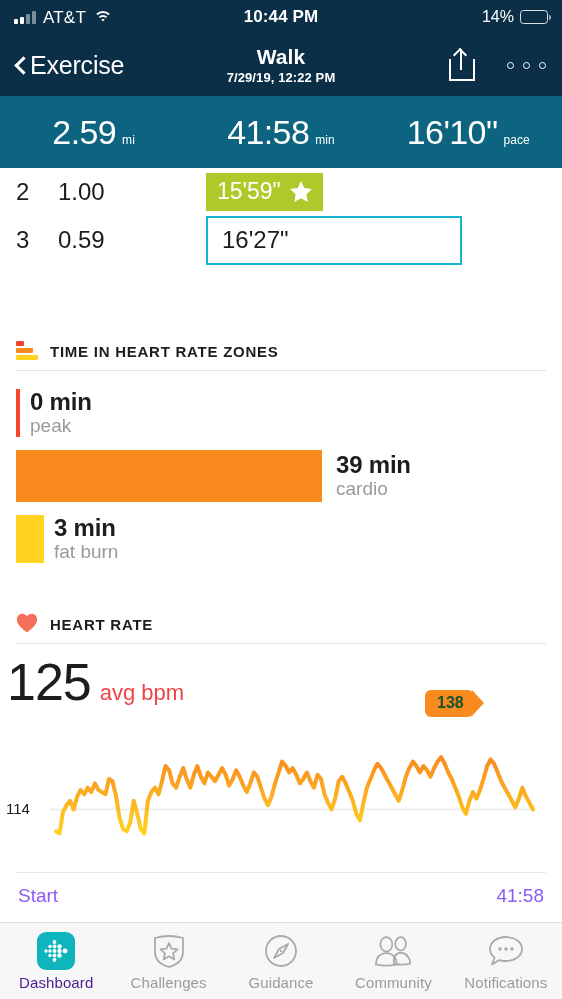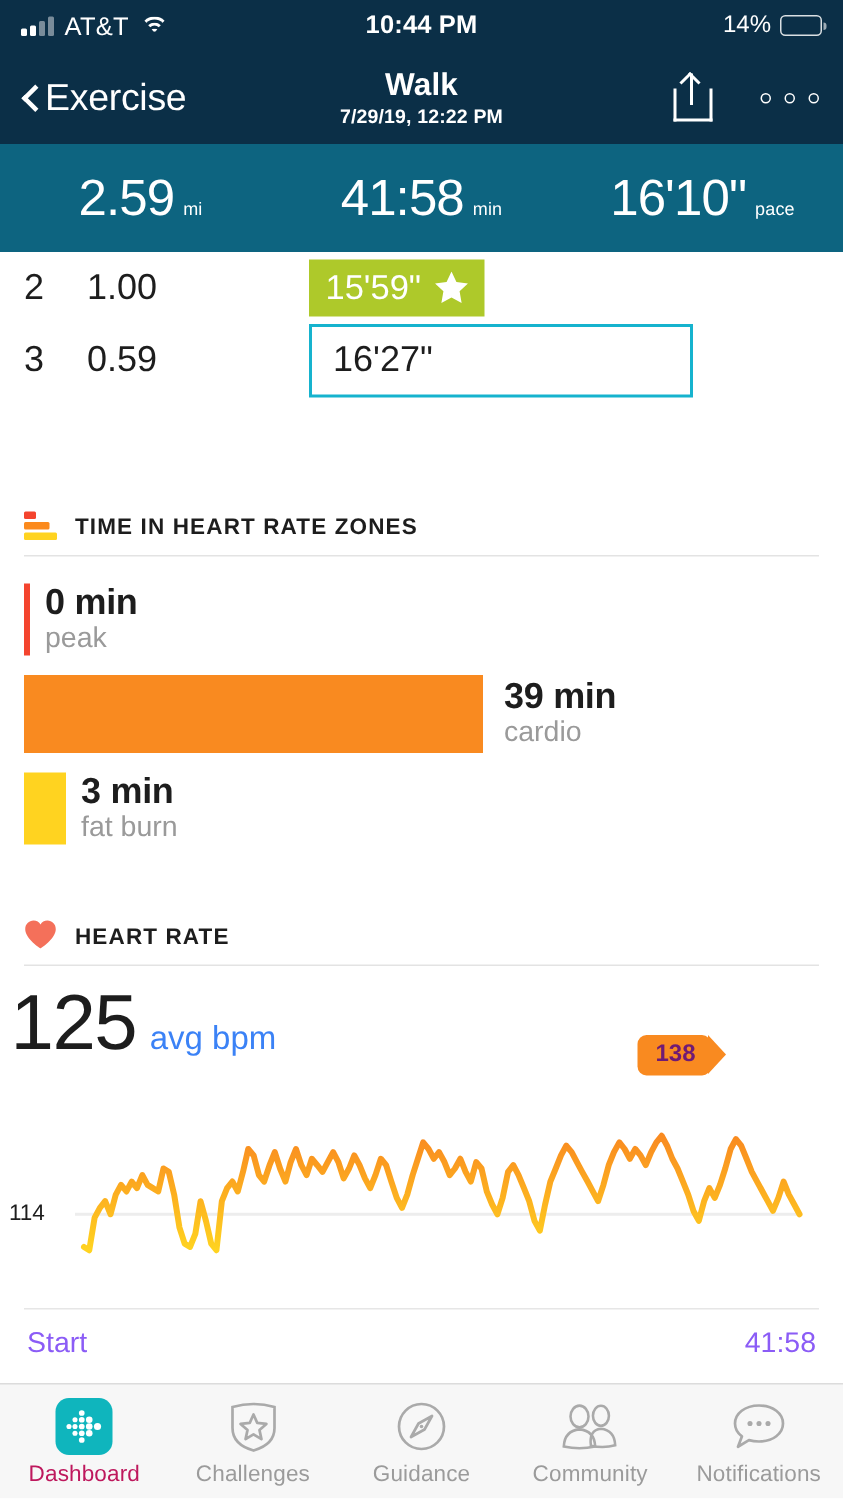--- a/index.html
+++ b/index.html
@@ -97,47 +97,47 @@
   .zone-bar { flex:none; border-radius:0px; }
   .zone-text { padding-left:10px; display:flex; flex-direction:column; justify-content:center; }
   .zone-min { font-size:24px; font-weight:700; color:#1d1d1d; letter-spacing:-.2px; line-height:26px; }
   .zone-name { font-size:19px; color:#9a9a9a; line-height:22px; }
   .zone-row.wide .zone-text { padding-left:14px; }
 
   
   .hr-wrap { padding:0 7px; }
   .hr-avg { display:flex; align-items:baseline; padding-top:8px; }
   .hr-avg .v { font-size:52px; font-weight:300; color:#1d1d1d; letter-spacing:-1px; }
-  .hr-avg .u { font-size:22px; color:#3b82f6; margin-left:9px; }
+  .hr-avg .u { font-size:22px; color:#ef4444; margin-left:9px; }
 
   .chart { position:relative; height:160px; margin-top:8px; }
   .chart .ylabel { position:absolute; left:6px; top:83px; font-size:15px; color:#1d1d1d; }
   .chart svg { position:absolute; left:0; top:0; }
   .tooltip {
     position:absolute; left:425px; top:690px;
-    background:#f98a20; color:#701a75; font-size:16px; font-weight:600;
+    background:#f98a20; color:#14532d; font-size:16px; font-weight:600;
     padding:4px 10px 5px 12px; border-radius:6px;
   }
   .tooltip::after {
     content:""; position:absolute; right:-10px; top:0; width:0; height:0;
     border-top:13px solid transparent; border-bottom:13px solid transparent;
     border-left:12px solid #f98a20;
   }
   .chart-footrule { height:1px; background:#e6e6e6; margin:0 16px; }
   .chart-foot { display:flex; justify-content:space-between; padding:12px 18px 0 18px; color:#8b5cf6; font-size:19px; }
 
   
   .tabbar {
     position:absolute; left:0; bottom:0; width:562px; height:77px;
     background:#f7f7f7; border-top:1px solid #dcdcdc;
     display:flex; align-items:center;
   }
   .tab { flex:1; display:flex; flex-direction:column; align-items:center; gap:4px; cursor:pointer; }
   .tab .lbl { font-size:15px; color:#9b9b9b; letter-spacing:.1px; }
-  .tab.active .lbl { color:#be185d; }
+  .tab.active .lbl { color:#4c1d95; }
   .tab .ic { width:40px; height:38px; display:flex; align-items:center; justify-content:center; }
   .fitbit-logo { width:38px; height:38px; background:#0fb5bd; border-radius:9px; position:relative; }
   .fitbit-logo svg { position:absolute; left:0; top:0; }
 </style>
 </head>
 <body>
 
 <div id="app">
 
   <div class="statusbar">

